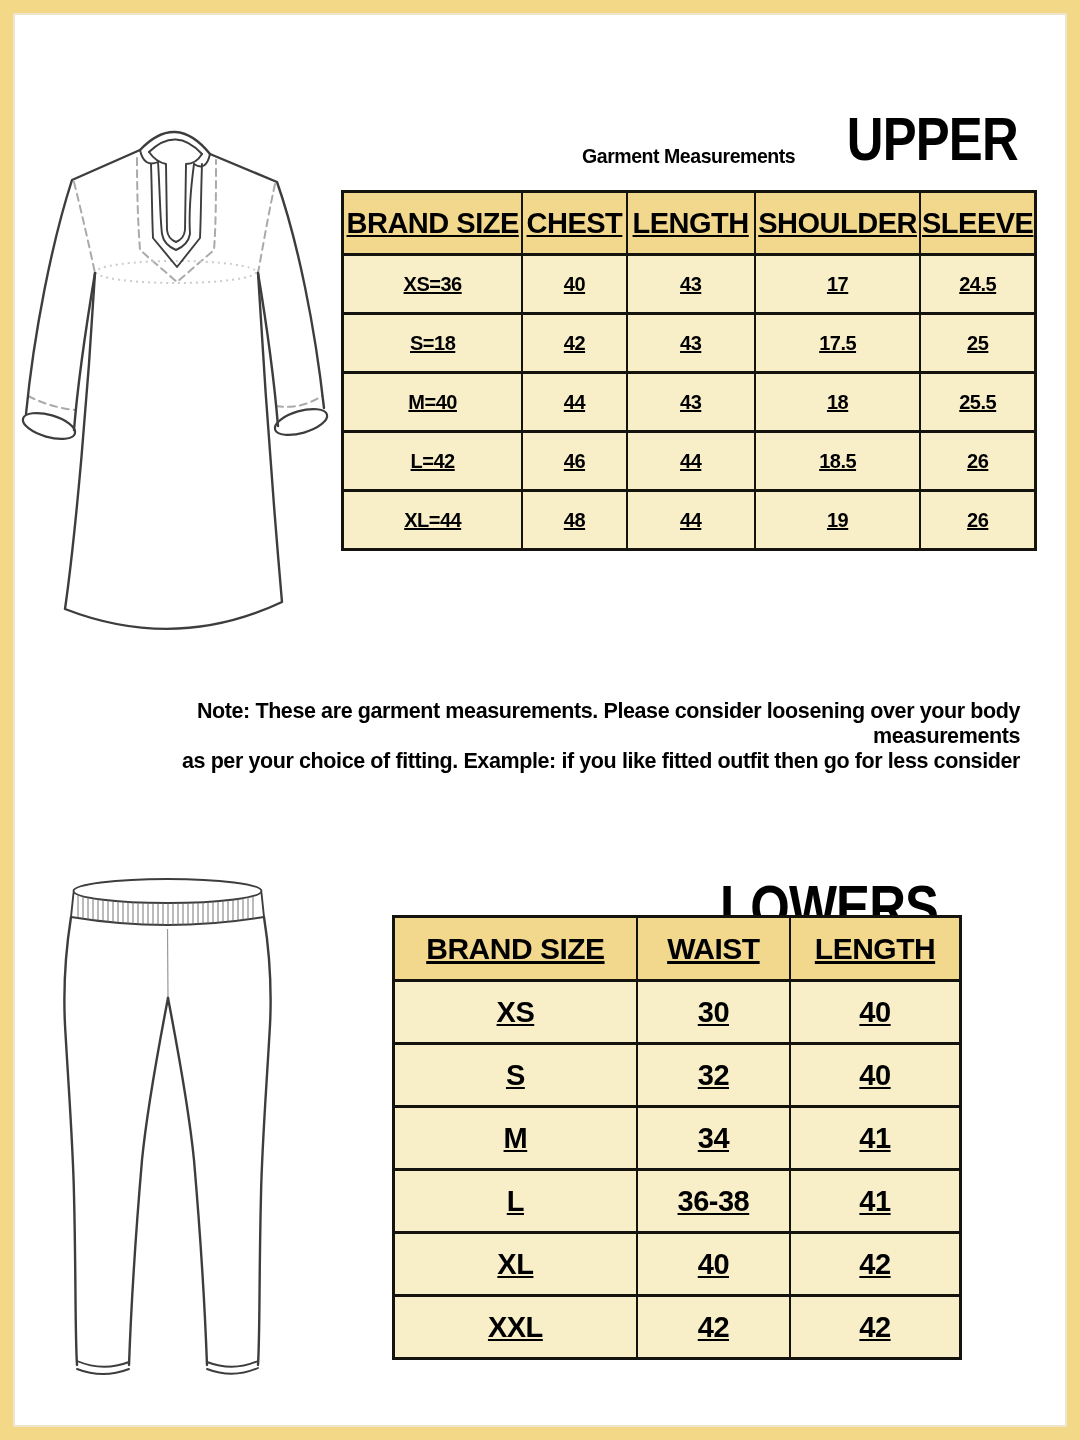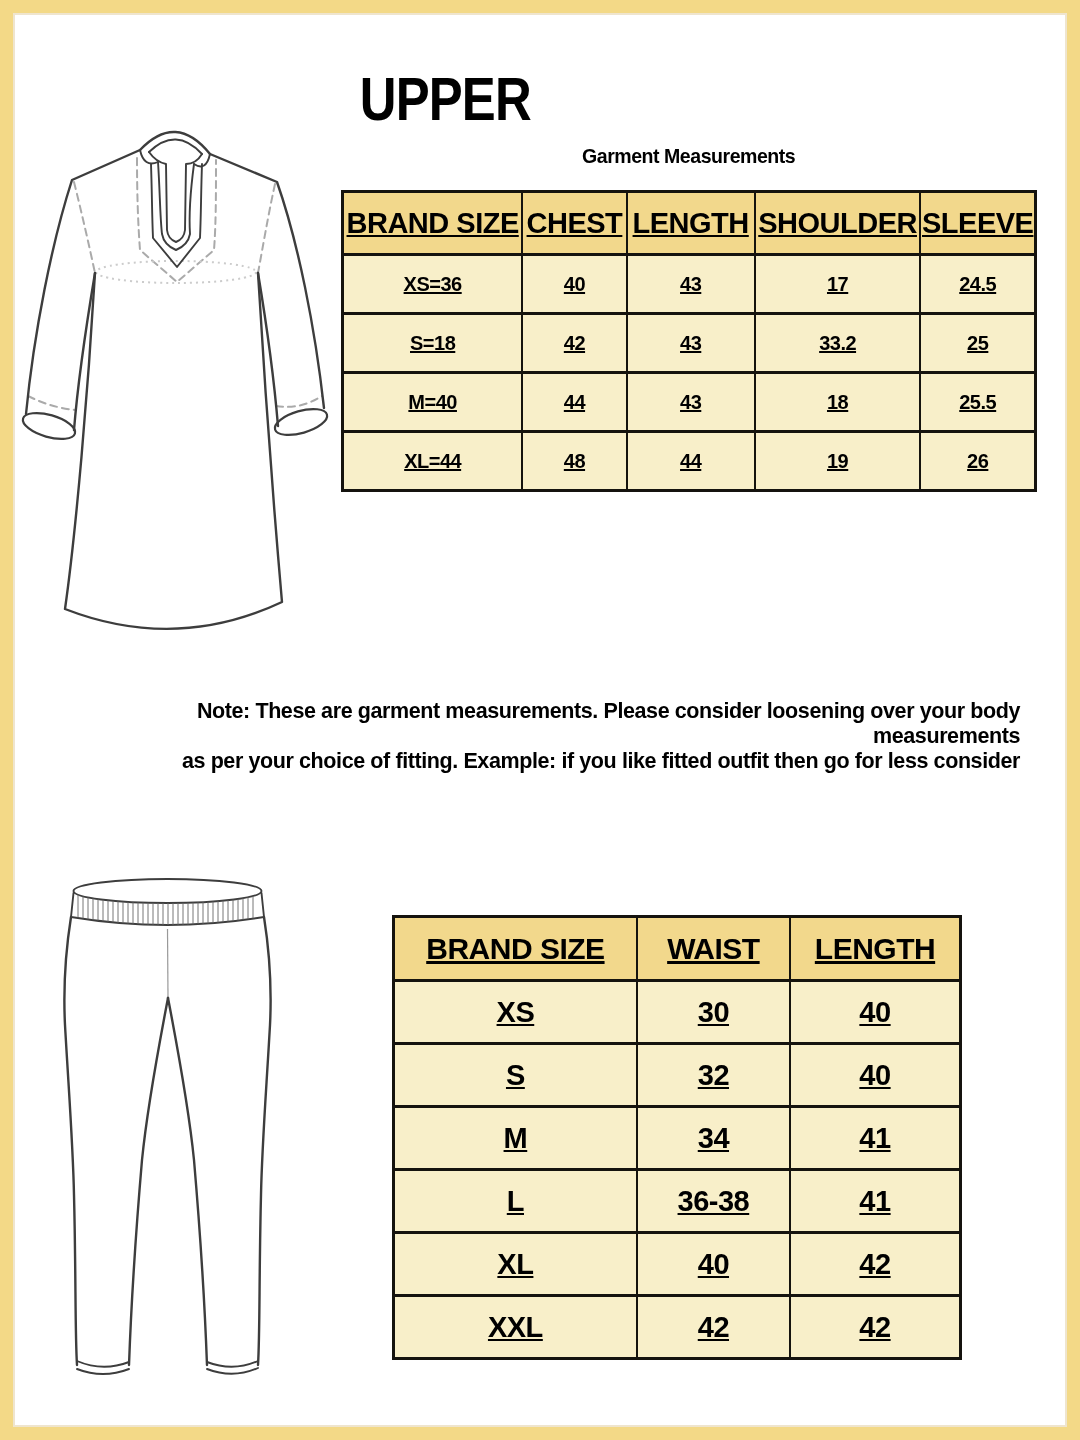--- a/index.html
+++ b/index.html
@@ -8,21 +8,21 @@
     background:#ffffff; overflow:hidden;
     font-family:"Liberation Sans", sans-serif; color:#000;
   }
   .page::after {
     content:""; position:absolute; inset:0; pointer-events:none;
     border:13px solid var(--border_gold,#f3d987);
     box-shadow: inset 0 0 0 2px rgba(190,150,60,0.25);
   }
   .abs { position:absolute; }
 
-  .title-wrap { text-align:left; }
+  .title-wrap { text-align:right;margin-top:40px; }
   .big-title {
     display:inline-block; font-weight:bold; letter-spacing:-1px;
     transform:scaleX(0.82); transform-origin:center;
     font-size:62px; line-height:1; white-space:nowrap;
   }
   #upper-title   { left:341px; top:68px;  width:696px; }
   #lowers-title  { left:392px; top:836px; width:570px; }
   #upper-subtitle {
     left:341px; top:144px; width:696px; text-align:center;
     font-weight:bold; font-size:21px; letter-spacing:-0.5px;
@@ -120,29 +120,36 @@
           <td>XS=36</td>
           <td>40</td>
           <td>43</td>
           <td>17</td>
           <td>24.5</td>
         </tr>
         <tr>
           <td>S=18</td>
           <td>42</td>
           <td>43</td>
-          <td>33.2</td>
+          <td>17.5</td>
           <td>25</td>
         </tr>
         <tr>
           <td>M=40</td>
           <td>44</td>
           <td>43</td>
           <td>18</td>
           <td>25.5</td>
+        </tr>
+        <tr>
+          <td>L=42</td>
+          <td>46</td>
+          <td>44</td>
+          <td>18.5</td>
+          <td>26</td>
         </tr>
         <tr>
           <td>XL=44</td>
           <td>48</td>
           <td>44</td>
           <td>19</td>
           <td>26</td>
         </tr>
       </tbody>
     </table>
@@ -201,20 +208,23 @@
     <path class="solid" d="M21,52 C15,90 13,120 15,160 C19,230 23,280 24,330 C26,410 25,470 27,500"></path>
     <path class="solid" d="M214,52 C220,90 222,120 220,160 C216,230 212,280 211,330 C209,410 210,470 208,500"></path>
     <path class="solid" d="M118,133 C108,185 97,245 92,295 C86,365 81,445 79,500"></path>
     <path class="solid" d="M118,133 C128,185 139,245 144,295 C150,365 155,445 157,500"></path>
     <path class="thin" d="M27,496 Q53,507 79,497"></path>
     <path class="thin" d="M27,504 Q53,514 79,504"></path>
     <path class="thin" d="M157,497 Q183,507 208,496"></path>
     <path class="thin" d="M157,504 Q183,514 208,503"></path>
   </svg>
 
+  <div id="lowers-title" class="abs title-wrap">
+    <span class="big-title">LOWERS</span>
+  </div>
 
   <table id="lowers-table" class="abs">
       <thead>
         <tr>
           <th>BRAND SIZE</th>
           <th>WAIST</th>
           <th>LENGTH</th>
         </tr>
       </thead>
       <tbody>

